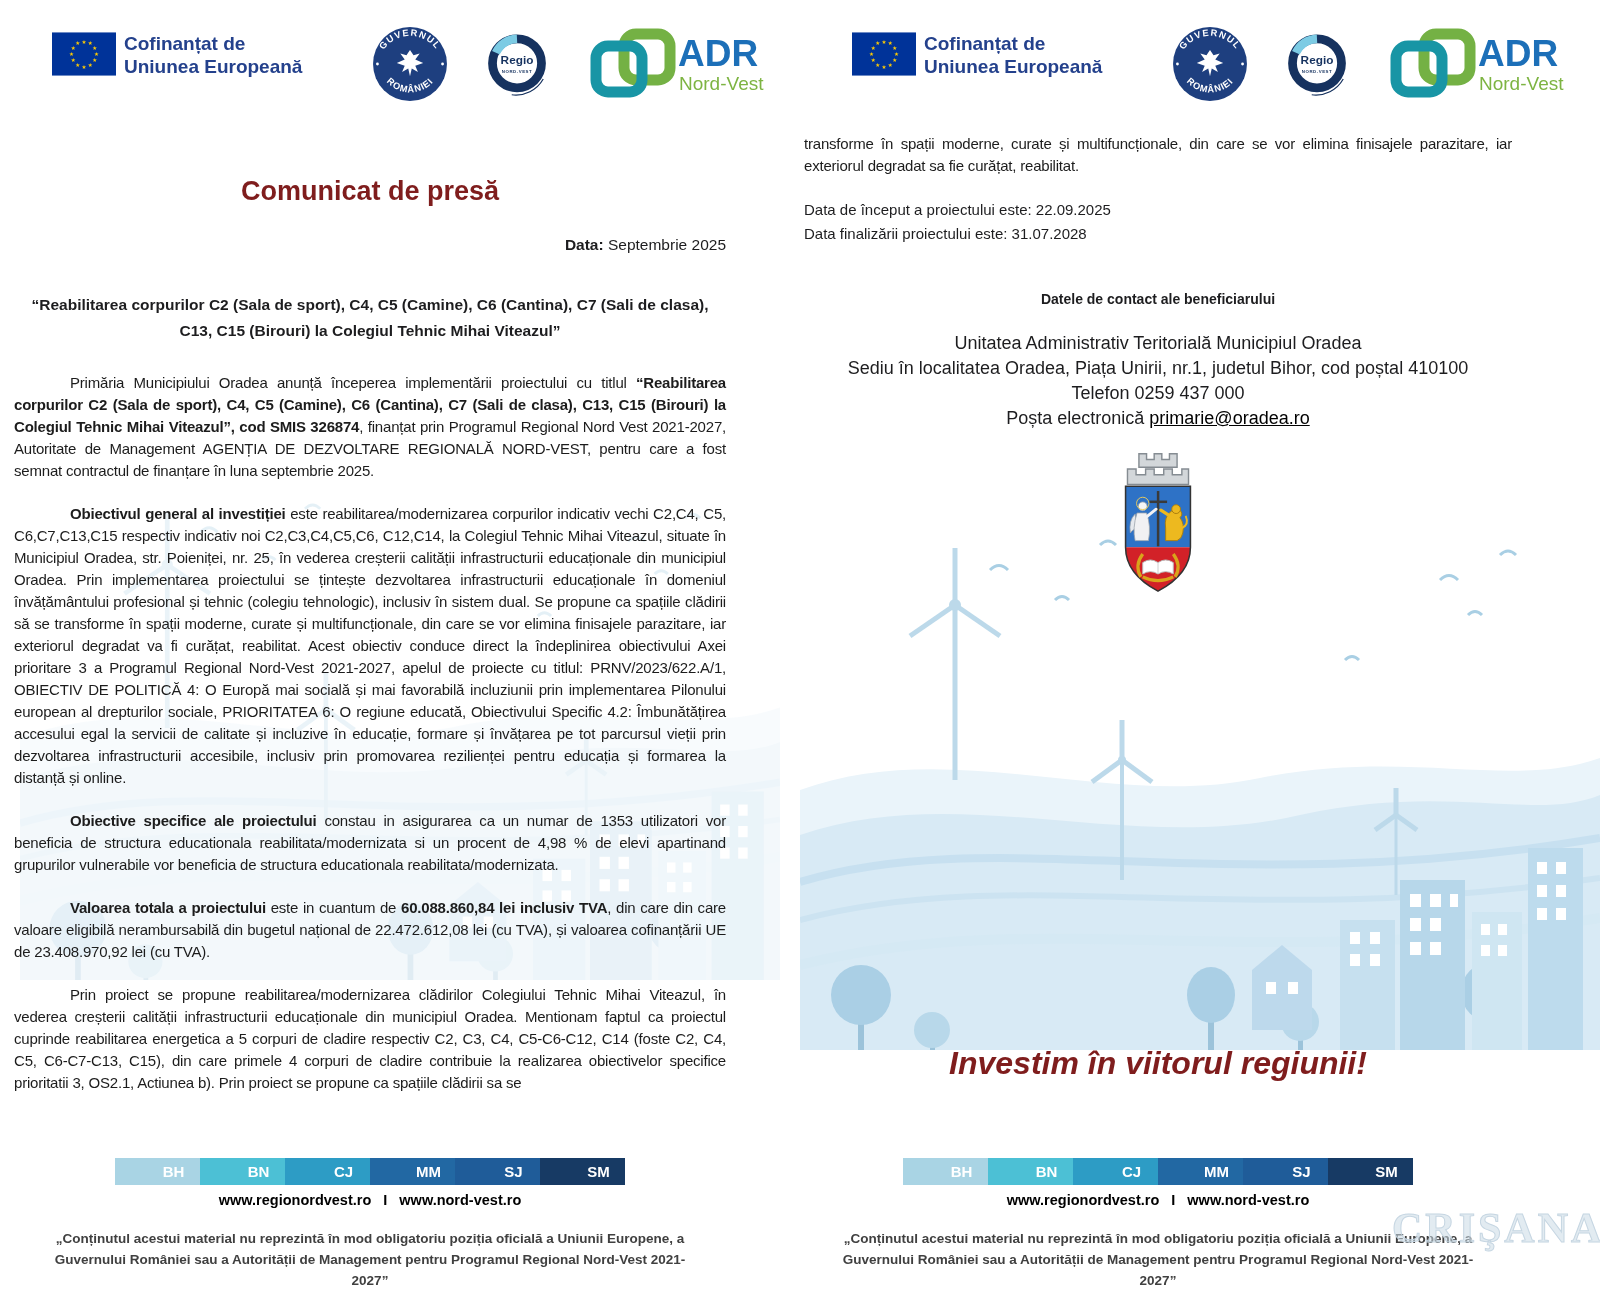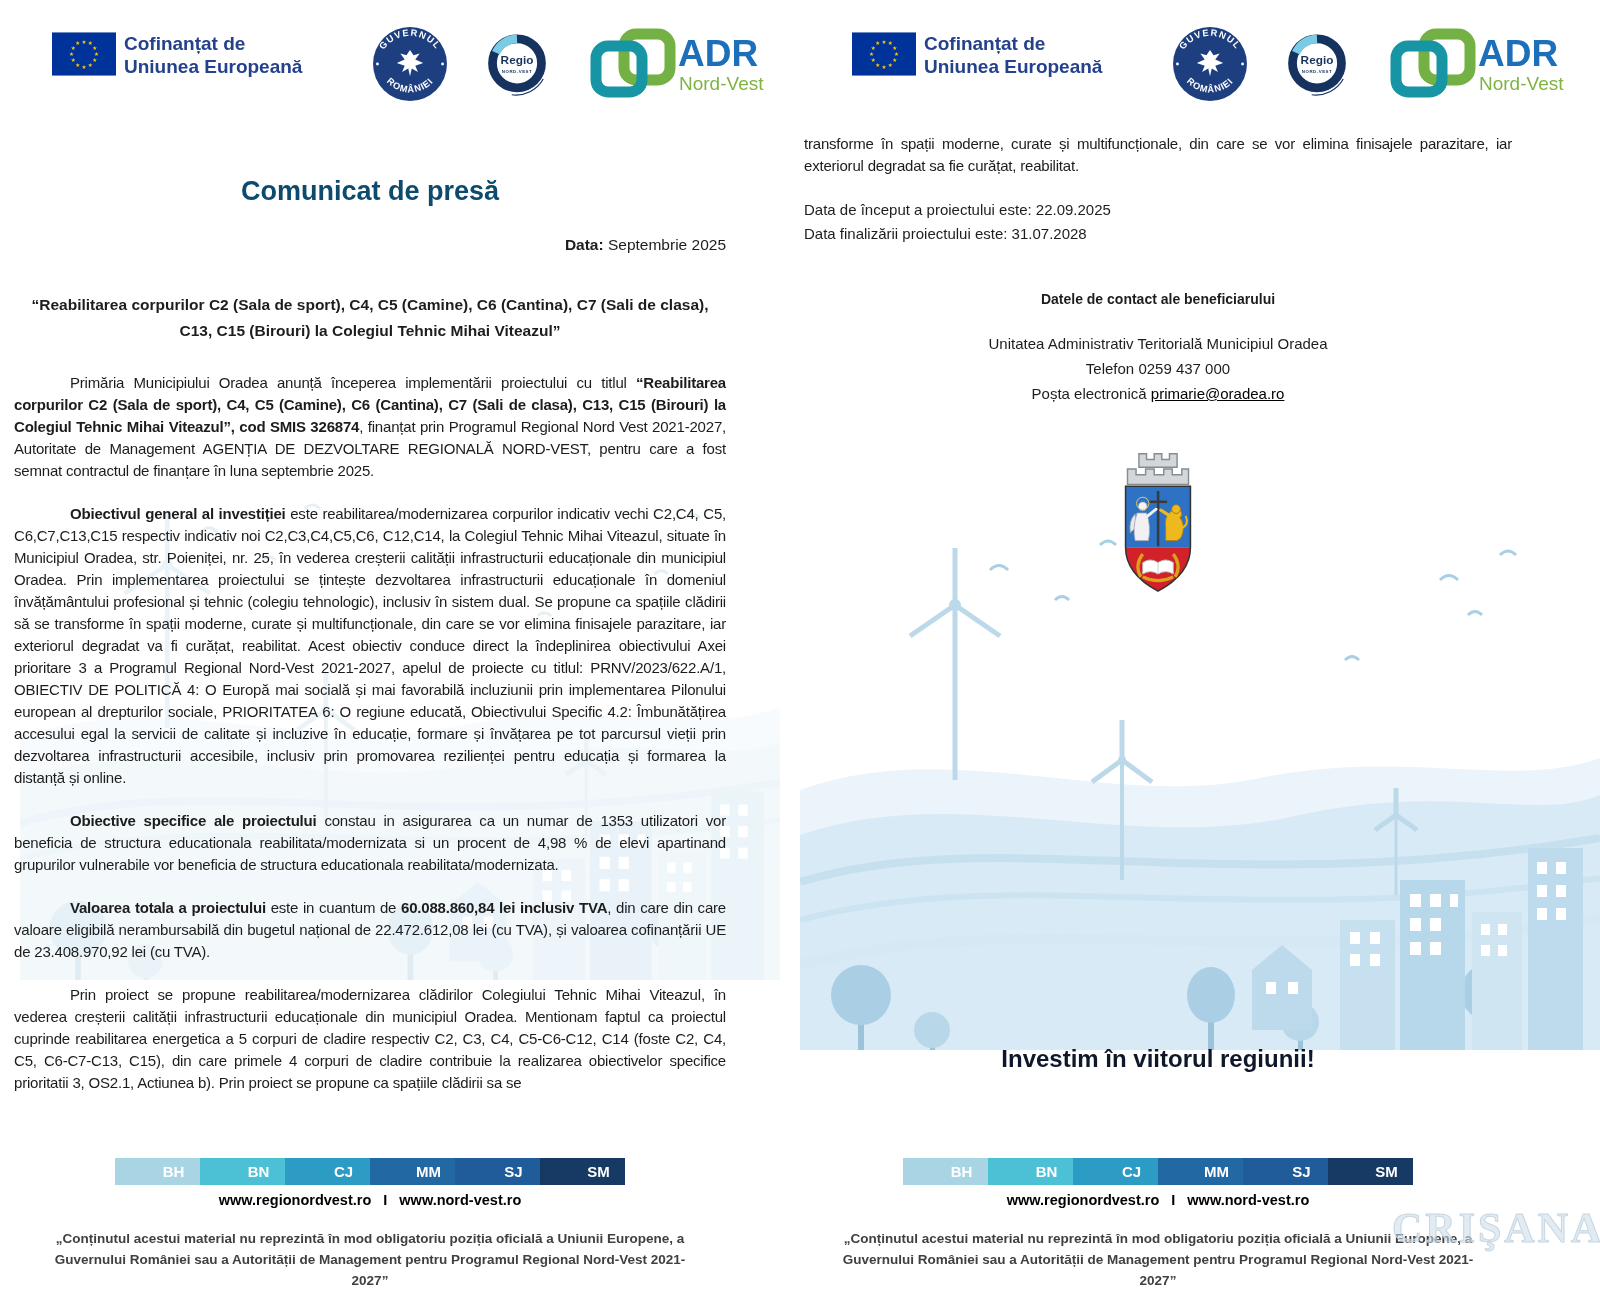--- a/index.html
+++ b/index.html
@@ -14,34 +14,34 @@
   .eu-block{position:absolute;left:52px;top:8px;width:280px;height:72px;}
   .eu-flag{position:absolute;left:0;top:6px;}
   .eu-text{position:absolute;left:72px;top:6px;font-weight:bold;color:#24418C;font-size:19px;line-height:23px;white-space:nowrap;}
   .gov-seal{position:absolute;left:366px;top:2px;}
   .regio-logo{position:absolute;left:482px;top:10px;}
   .adr-logo{position:absolute;left:588px;top:10px;}
 
   
   .content{position:absolute;left:14px;width:712px;}
   .content-r{position:absolute;left:4px;width:708px;}
-  .doc-title{top:176px;text-align:center;font-size:27px;font-weight:bold;color:#0c4a6e;}
+  .doc-title{top:176px;text-align:center;font-size:27px;font-weight:bold;color:#7f1d1d;}
   .date-line{top:236px;text-align:right;font-size:15.5px;}
   .subject{top:292px;text-align:center;font-weight:bold;font-size:15.5px;line-height:26px;}
   .bodytext{top:372px;z-index:2;}
   .para{margin:0 0 21px 0;text-align:justify;font-size:15px;line-height:22px;letter-spacing:-0.2px;color:#1c1c1c;}
   .para.indent{text-indent:56px;}
   .b{font-weight:bold;}
   .link{color:#000000;}
 
   .cont-para{top:133px;z-index:2;}
   .dates{top:198px;font-size:15px;line-height:24px;z-index:2;}
   .contact-heading{top:291px;text-align:center;font-weight:bold;font-size:14px;z-index:2;}
-  .contact-block{top:331px;text-align:center;font-size:15px;line-height:25px;z-index:2;}
-  .slogan{top:1045px;text-align:center;font-size:24px;font-weight:bold;color:#0f172a;z-index:2;}
+  .contact-block{top:331px;text-align:center;font-size:18px;line-height:25px;z-index:2;}
+  .slogan{top:1045px;text-align:center;font-size:32px;font-weight:bold;font-style:italic;color:#7f1d1d;z-index:2;}
 
   
   .cityscape-wrap{position:absolute;left:0;top:450px;width:800px;height:600px;z-index:0;pointer-events:none;}
   .cityscape-wrap-left{position:absolute;left:20px;top:420px;width:760px;height:560px;z-index:0;opacity:.30;pointer-events:none;}
   .coa-wrap{position:absolute;left:308px;top:450px;z-index:1;}
   .watermark{position:absolute;left:592px;top:1204px;z-index:3;font-family:"Liberation Serif",serif;font-weight:bold;font-size:42px;letter-spacing:3px;color:rgba(203,218,230,0.55);-webkit-text-stroke:1px #c6d6e2;pointer-events:none;}
 
   
   .footer-bar-wrap{top:1158px;text-align:center;z-index:2;}
   .county-bar{display:inline-flex;height:27px;}
@@ -326,20 +326,21 @@
 
     <div class="content-r dates">
       <div>Data de început a proiectului este: 22.09.2025</div>
       <div>Data finalizării proiectului este: 31.07.2028</div>
     </div>
 
     <div class="content-r contact-heading">Datele de contact ale beneficiarului</div>
 
     <div class="content-r contact-block">
       <div>Unitatea Administrativ Teritorială Municipiul Oradea</div>
+      <div>Sediu în localitatea Oradea, Piața Unirii, nr.1, judetul Bihor, cod poștal 410100</div>
       <div>Telefon 0259 437 000</div>
       <div><span>Poșta electronică </span><a class="link" href="#">primarie@oradea.ro</a></div>
     </div>
 
     <svg class="coa-wrap" width="100" height="145" viewBox="14 10 92 152">
         <use href="#coa"></use>
       </svg>
 
     <div class="content-r slogan">Investim în viitorul regiunii!</div>
 

